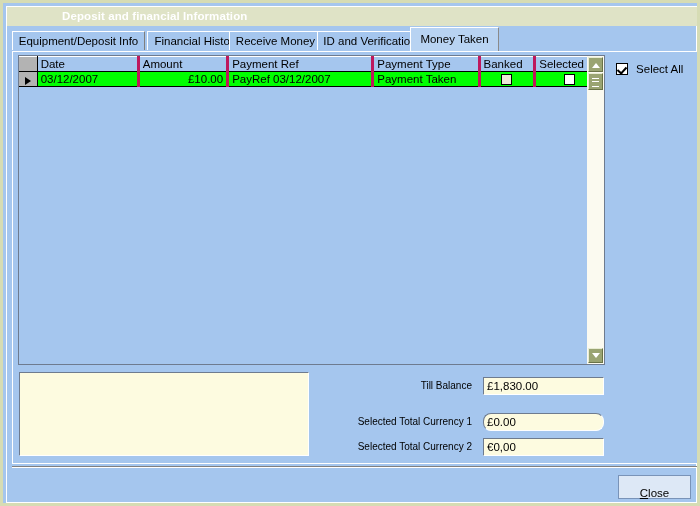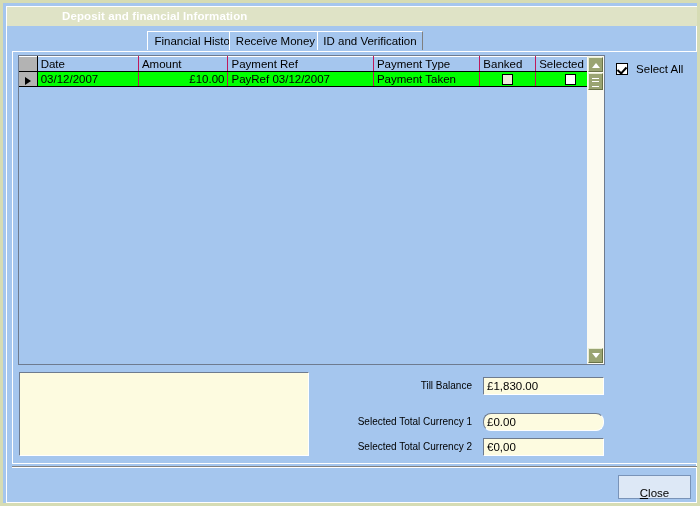--- a/index.html
+++ b/index.html
@@ -117,21 +117,21 @@
     border-right: none;
     overflow: hidden;
   }
   #grid {
     border-collapse: collapse;
     table-layout: fixed;
     width: 100%;
     font-size: 11.5px;
   }
   #grid th, #grid td {
-    border-right: 1px solid #be185d;
+    border-right: 3px solid #be185d;
     border-bottom: 1px solid #000000;
     padding: 0 3px;
     height: 15px;
     font-weight: normal;
     text-align: left;
     white-space: nowrap;
     overflow: hidden;
     box-sizing: border-box;
   }
   #grid th {
@@ -368,28 +368,34 @@
 <body>
 
 <div id="window">
   <div id="window-inner">
 
     <div id="titlebar">
       <span id="titlebar-text">Deposit and financial Information</span>
     </div>
 
     <div id="tabstrip">
+      <div class="tab inactive" style="left:0px;width:133px;">
+        <span>Equipment/Deposit Info</span>
+      </div>
       <div class="tab inactive" style="left:135px;width:100px;">
         <span>Financial History</span>
       </div>
       <div class="tab inactive" style="left:217px;width:93px;">
         <span>Receive Money</span>
       </div>
       <div class="tab inactive" style="left:305px;width:106px;">
         <span>ID and Verification</span>
+      </div>
+      <div class="tab active" style="left:398px;width:89px;">
+        <span>Money Taken</span>
       </div>
     </div>
 
     <div id="tabpage">
 
       <div id="grid-wrap">
         <div id="grid-filler"></div>
         <table id="grid">
           <colgroup>
             <col style="width:14px">

